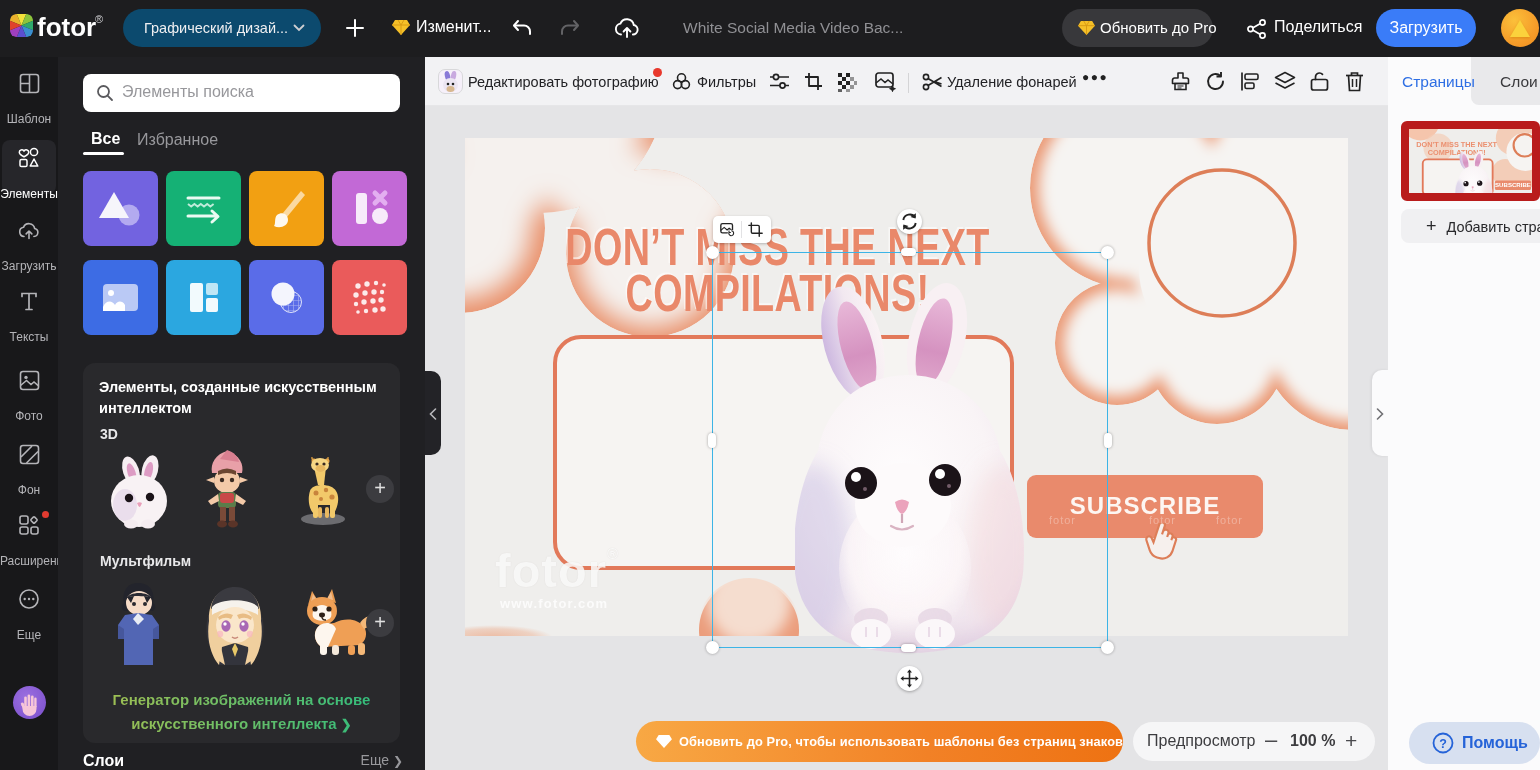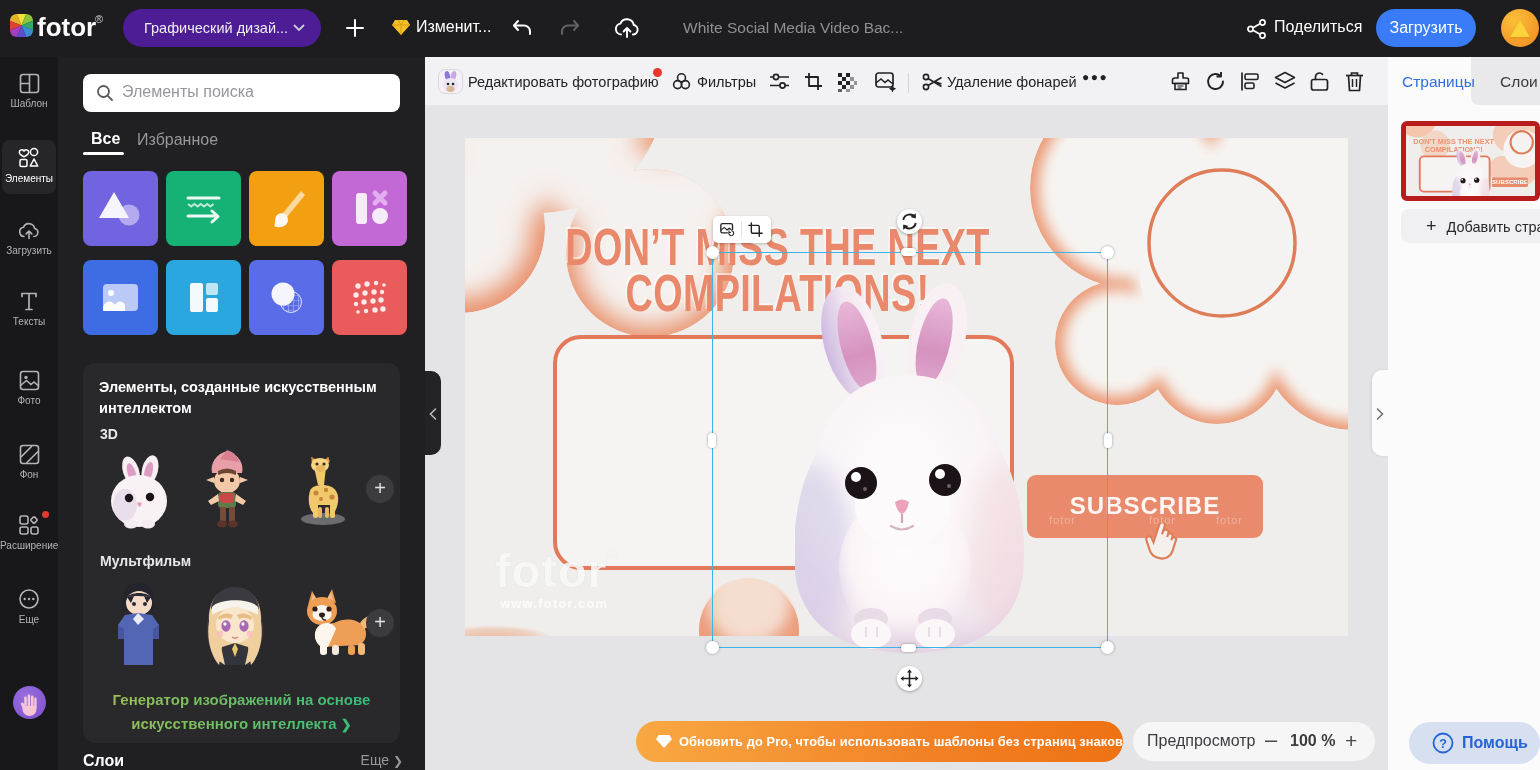--- a/index.html
+++ b/index.html
@@ -4,42 +4,42 @@
 <style>
 *{margin:0;padding:0;box-sizing:border-box;}
 html,body{width:1540px;height:770px;overflow:hidden;background:#e4e4e6;font-family:"Liberation Sans",sans-serif;}
 #stage{position:relative;width:1424px;height:770px;}
 svg{display:block;}
 
 #topbar{position:absolute;left:0;top:0;width:1540px;height:57px;background:#1d1d1f;z-index:50;}
 .logo{position:absolute;left:10px;top:14px;width:23px;height:23px;border-radius:6px;overflow:hidden;}
 .fotor{position:absolute;left:37px;top:12px;color:#fff;font-size:26px;font-weight:700;letter-spacing:0px;}
 .rmark{position:absolute;left:95px;top:13px;color:#cfcfd2;font-size:11px;}
-.docpill{position:absolute;left:123px;top:9px;width:198px;height:38px;background:#4c1d95;border-radius:19px;color:#efeff1;font-size:14.5px;line-height:38px;padding-left:21px;}
+.docpill{position:absolute;left:123px;top:9px;width:198px;height:38px;background:#0c4a6e;border-radius:19px;color:#efeff1;font-size:14.5px;line-height:38px;padding-left:21px;}
 .docpill .chev{position:absolute;right:16px;top:15px;}
 .tb-plus{position:absolute;left:344px;top:17px;}
 .tb-gem{position:absolute;left:391px;top:19px;}
 .tb-edit{position:absolute;left:416px;top:18px;color:#fff;font-size:16px;}
 .tb-undo{position:absolute;left:511px;top:18px;}
 .tb-redo{position:absolute;left:559px;top:18px;}
 .tb-cloud{position:absolute;left:614px;top:16px;}
 .tb-title{position:absolute;left:683px;top:19px;color:#909094;font-size:15.5px;}
 .propill{position:absolute;left:1062px;top:9px;width:151px;height:38px;background:#38383b;border-radius:19px;color:#fff;font-size:15px;line-height:38px;}
 .propill svg{position:absolute;left:15px;top:11px;}
 .propill span{position:absolute;left:38px;white-space:nowrap;}
 .sharewrap{position:absolute;left:1246px;top:17px;color:#fff;font-size:16px;}
 .sharewrap svg{position:absolute;left:0;top:1px;}
 .sharewrap span{position:absolute;left:28px;top:1px;white-space:nowrap;}
 .uploadbtn{position:absolute;left:1376px;top:9px;width:100px;height:38px;background:#3a7cf8;border-radius:19px;color:#fff;font-size:16px;text-align:center;line-height:38px;}
 .avatar{position:absolute;left:1501px;top:9px;width:38px;height:38px;border-radius:50%;background:radial-gradient(circle at 35% 30%,#fbc03a,#f59d2a 60%,#ef8c1e);}
 .avatar:after{content:"";position:absolute;left:9px;top:11px;border-left:10px solid transparent;border-right:10px solid transparent;border-bottom:17px solid #fbd23c;filter:drop-shadow(0 1px 1px rgba(200,120,0,.5));}
 
 #sidebar{position:absolute;left:0;top:57px;width:58px;height:713px;background:#18181a;z-index:40;}
 .sbitem{position:absolute;left:0;width:58px;text-align:center;color:#b4b4b8;}
-.sbitem .lbl{display:block;font-size:10px;margin-top:0;white-space:nowrap;}
+.sbitem .lbl{display:block;font-size:12px;margin-top:14px;white-space:nowrap;}
 .sbitem svg{display:inline-block;}
 .sbitem.active{color:#fff;}
 .sbactivebg{position:absolute;left:2px;top:83px;width:54px;height:54px;border-radius:8px;background:#26262a;}
 .sbavatar{position:absolute;left:13px;top:629px;width:33px;height:33px;border-radius:50%;background:radial-gradient(circle at 40% 35%,#9b6fe0,#7a4ecb);}
 .reddot{position:absolute;width:7px;height:7px;border-radius:50%;background:#e13b30;}
 
 #panel{position:absolute;left:58px;top:57px;width:367px;height:713px;background:#202023;z-index:40;}
 .search{position:absolute;left:25px;top:17px;width:317px;height:38px;background:#fff;border-radius:8px;}
 .search .ph{position:absolute;left:39px;top:9px;font-size:16px;color:#97979b;}
 .search svg{position:absolute;left:13px;top:10px;}
@@ -76,21 +76,21 @@
 
 .orangepill{position:absolute;left:636px;top:721px;width:487px;height:41px;border-radius:21px;background:linear-gradient(90deg,#f8a844,#f28126 60%,#ee7212);color:#fff;font-size:12.8px;font-weight:700;line-height:41px;z-index:30;white-space:nowrap;}
 .orangepill span{margin-left:43px;letter-spacing:.1px;}
 .zoompill{position:absolute;left:1133px;top:722px;width:242px;height:39px;border-radius:20px;background:#f6f6f7;z-index:30;color:#3c3c3f;font-size:16px;}
 .helppill{position:absolute;left:1409px;top:722px;width:131px;height:42px;border-radius:21px;background:#d7e0f0;z-index:45;color:#2563d8;font-size:16px;font-weight:700;}
 
 #rightpanel{position:absolute;left:1388px;top:57px;width:152px;height:713px;background:#fbfbfc;z-index:40;}
 .rp-graytab{position:absolute;left:83px;top:0;width:69px;height:48px;background:#e9e9eb;border-radius:0 0 0 8px;}
 .rp-str{position:absolute;left:14px;top:16px;color:#2f6fe4;font-size:15.5px;}
 .rp-sloi{position:absolute;left:112px;top:16px;color:#3a3a3d;font-size:15.5px;}
-.rp-thumb{position:absolute;left:13px;top:64px;width:139px;height:80px;border:5px solid #b91c1c;border-radius:6px;background:#efeeec;overflow:hidden;}
+.rp-thumb{position:absolute;left:13px;top:64px;width:139px;height:80px;border:8px solid #b91c1c;border-radius:6px;background:#efeeec;overflow:hidden;}
 .rp-add{position:absolute;left:13px;top:152px;width:152px;height:34px;background:#f0f0f2;border-radius:8px;color:#28282b;font-size:15px;line-height:34px;white-space:nowrap;overflow:hidden;}
 
 .collapsetab{position:absolute;left:425px;top:371px;width:16px;height:84px;background:#232327;border-radius:0 10px 10px 0;z-index:35;color:#b8b8bc;font-size:13px;line-height:84px;text-align:center;}
 .expandtab{position:absolute;left:1372px;top:370px;width:16px;height:86px;background:#fbfbfc;border-radius:10px 0 0 10px;z-index:35;color:#707074;font-size:13px;line-height:86px;text-align:center;box-shadow:-1px 0 3px rgba(0,0,0,.07);}
 </style>
 </head>
 <body>
 <div id="stage">
   <div id="mainbg"></div>
   <div id="topbar">
@@ -135,20 +135,27 @@
       </svg>
     <svg class="tb-redo" width="22" height="20" viewBox="0 0 22 20">
         <path d="M15 3 L19 7.5 L15 12" stroke="#636366" stroke-width="2" fill="none" stroke-linecap="round" stroke-linejoin="round"></path>
         <path d="M18.5 7.5 H9 a6 6 0 0 0 -6 6 v2.5" stroke="#636366" stroke-width="2" fill="none" stroke-linecap="round"></path>
       </svg>
     <svg class="tb-cloud" width="26" height="24" viewBox="0 0 26 24">
         <path d="M7 18.5 a5.5 5.5 0 0 1 -.6 -10.9 a7 7 0 0 1 13.4 1.4 a4.8 4.8 0 0 1 -.9 9.5" stroke="#fff" stroke-width="1.9" fill="none" stroke-linecap="round"></path>
         <path d="M13 21 V12.5 M9.6 15.5 L13 12 L16.4 15.5" stroke="#fff" stroke-width="1.9" fill="none" stroke-linecap="round" stroke-linejoin="round"></path>
       </svg>
     <div class="tb-title">White Social Media Video Bac...</div>
+    <div class="propill">
+        <svg width="19" height="16" viewBox="0 0 20 17">
+          <path d="M4 1 H16 L19 6 L10 16 L1 6 Z" fill="#f5c028"></path>
+          <path d="M7 1 L10 6 L13 1 M1 6 H19 M10 6 L10 16" stroke="#d89a12" stroke-width="1" fill="none"></path>
+        </svg>
+        <span>Обновить до Pro</span>
+      </div>
     <div class="sharewrap">
         <svg width="22" height="22" viewBox="0 0 22 22">
           <circle cx="4.5" cy="11" r="2.6" stroke="#fff" stroke-width="1.7" fill="none"></circle>
           <circle cx="16.5" cy="4.5" r="2.6" stroke="#fff" stroke-width="1.7" fill="none"></circle>
           <circle cx="16.5" cy="17.5" r="2.6" stroke="#fff" stroke-width="1.7" fill="none"></circle>
           <path d="M7 9.7 L14 5.8 M7 12.3 L14 16.2" stroke="#fff" stroke-width="1.7"></path>
         </svg>
         <span>Поделиться</span>
       </div>
     <div class="uploadbtn">Загрузить</div>

